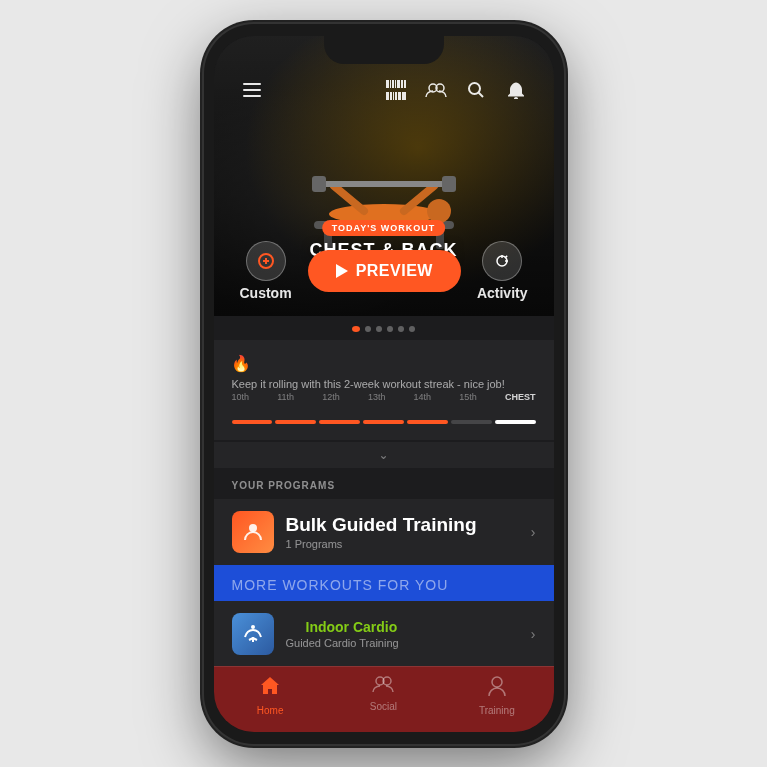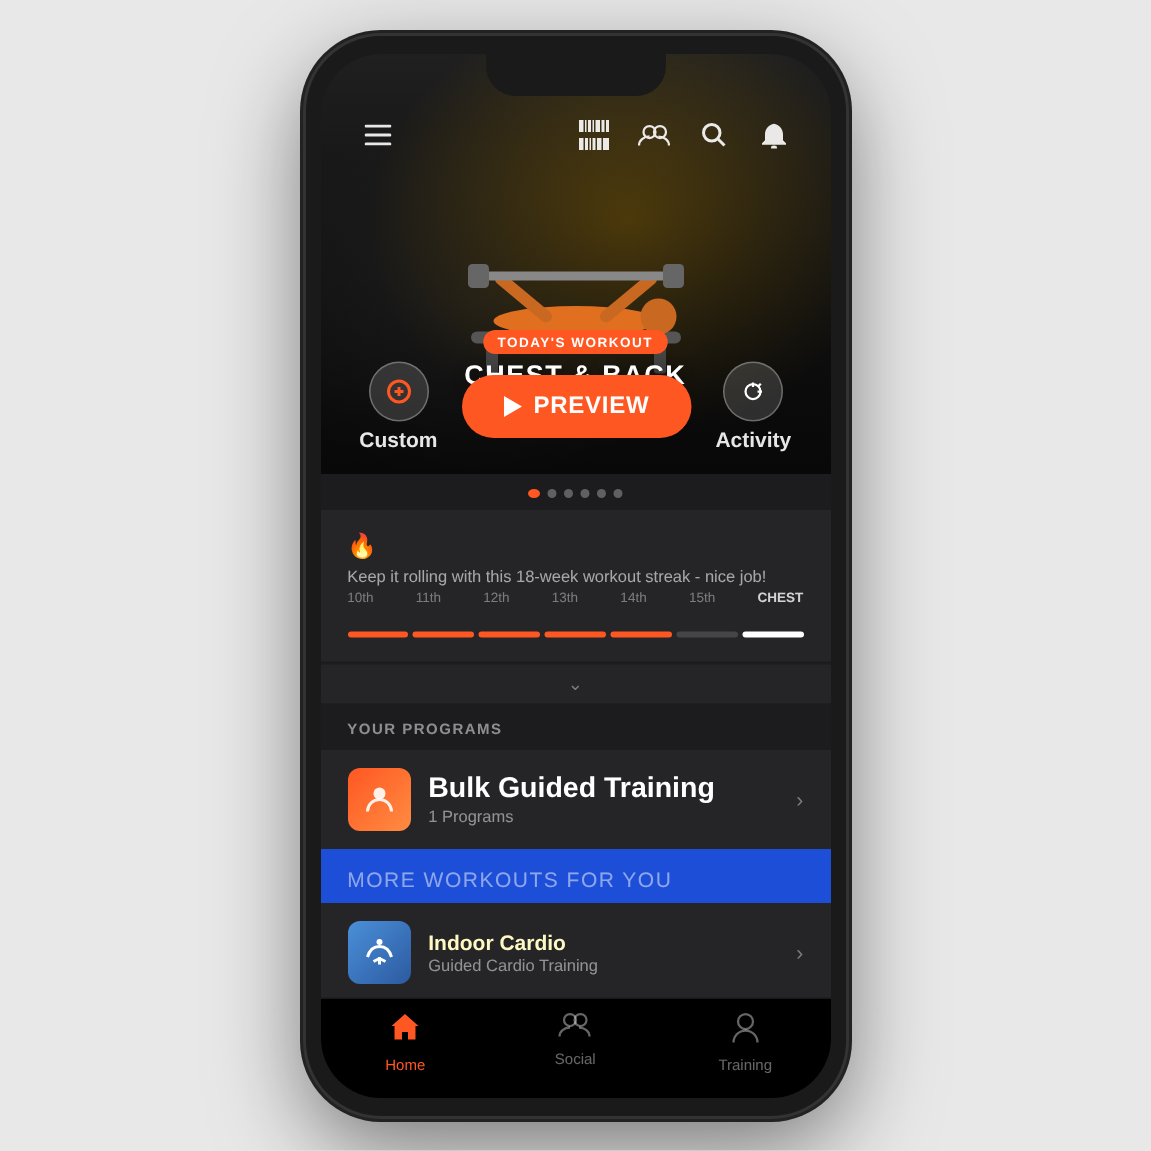--- a/index.html
+++ b/index.html
@@ -379,38 +379,39 @@
       align-items: center;
       justify-content: center;
       flex-shrink: 0;
     }
 
     .workout-info {
       flex: 1;
     }
 
     .workout-name {
-      color: #fef9c3;
+      color: #84cc16;
       font-size: 14px;
       font-weight: 600;
+      margin-left: 20px;
     }
 
     .workout-sub {
       color: rgba(255,255,255,0.5);
       font-size: 11px;
       margin-top: 2px;
     }
 
     
     .bottom-nav {
       position: absolute;
       bottom: 0;
       left: 0;
       right: 0;
-      background: #000000;
+      background: #7f1d1d;
       border-top: 1px solid rgba(255,255,255,0.1);
       display: flex;
       justify-content: space-around;
       padding: 8px 0 16px;
       z-index: 50;
     }
 
     .nav-tab {
       display: flex;
       flex-direction: column;
@@ -568,21 +569,21 @@
         <div class="dot"></div>
         <div class="dot"></div>
         <div class="dot"></div>
         <div class="dot"></div>
       </div>
 
       <div class="greeting-section">
         <div class="greeting-top">
           <span class="fire-icon">🔥</span>
         </div>
-        <div class="greeting-sub">Keep it rolling with this 18-week workout streak - nice job!</div>
+        <div class="greeting-sub">Keep it rolling with this 2-week workout streak - nice job!</div>
 
         <div class="streak-bar">
           <div class="streak-labels">
             <span class="streak-label">10th</span>
             <span class="streak-label">11th</span>
             <span class="streak-label">12th</span>
             <span class="streak-label">13th</span>
             <span class="streak-label">14th</span>
             <span class="streak-label">15th</span>
             <span class="streak-label today">CHEST</span>

